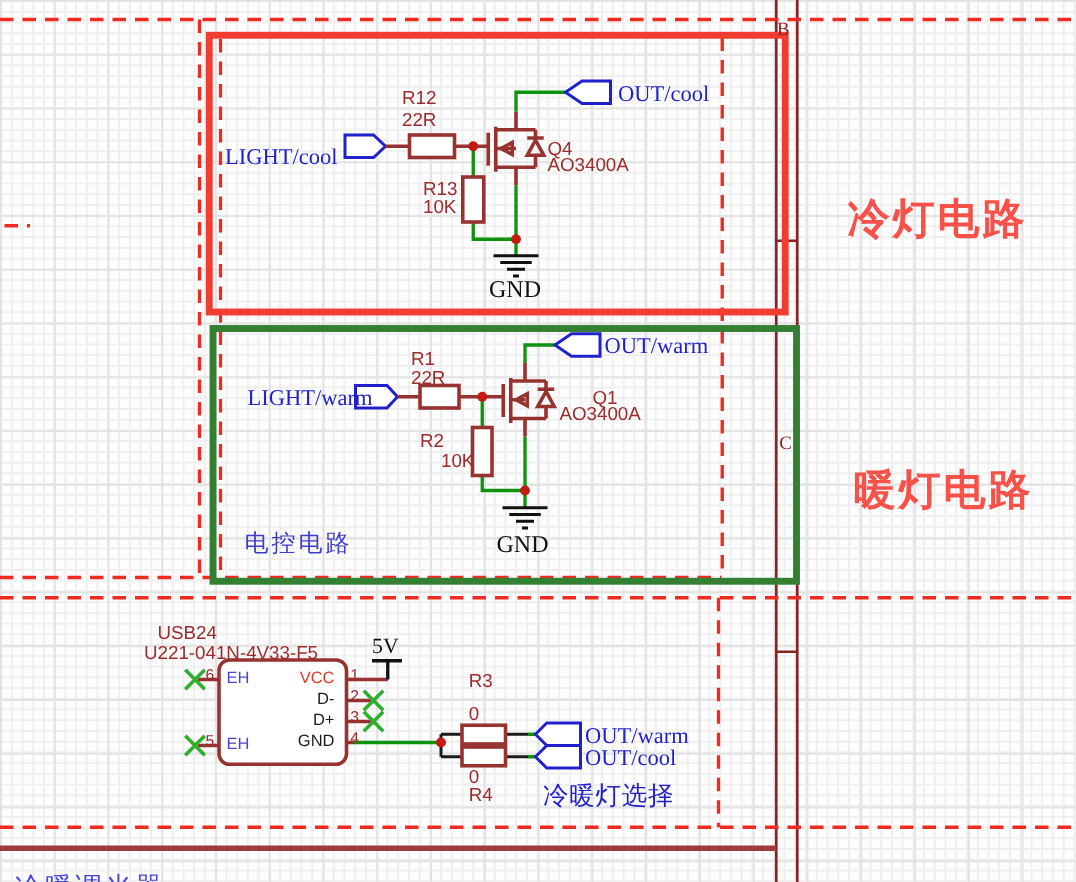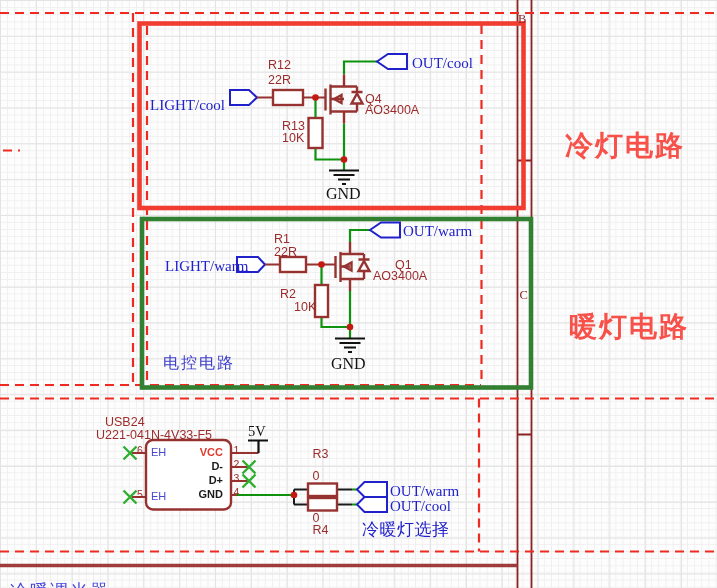--- a/index.html
+++ b/index.html
@@ -17,24 +17,24 @@
   svg.overlay{position:absolute;left:0;top:0;}
   .txt{position:absolute;line-height:1;white-space:nowrap;}
   .net{font-family:"Liberation Serif","DejaVu Serif",serif;font-size:15px;color:var(--net-blue,#2121cc);text-align:right;}
   .gndtxt{font-family:"Liberation Serif","DejaVu Serif",serif;font-size:16px;color:#111;}
   .pwrtxt{font-family:Liberation Serif, serif;font-size:14.5px;color:#111;}
   .ref{font-size:12.5px;color:var(--ref-maroon,#9c2b2b);}
   .pin-name{font-size:11px;color:#1a1a1a;}
   .pin-name.blue{color:#4848cf;}
   .pin-name.red{color:var(--vcc-red,#e03a2e);}
   .pin-num{font-size:10.5px;color:var(--ref-maroon,#9c2b2b);}
-  .ralign{text-align:right;font-weight:bold;}
+  .ralign{text-align:right;}
   .region-big{font-size:28px;font-weight:bold;letter-spacing:2px;color:var(--region-label-red,#f75149);}
   .cjk-blue{font-size:16px;letter-spacing:2px;color:#3d3dcc;}
-  .selector{font-family:Liberation Mono, monospace;font-size:17px;letter-spacing:0.5px;color:var(--net-blue,#2121cc);}
+  .selector{font-family:Liberation Serif, serif;font-size:17px;letter-spacing:0.5px;color:var(--net-blue,#2121cc);}
   .clipped{font-size:18px;letter-spacing:2px;color:#4747dd;}
   .zone{font-family:"Liberation Serif","DejaVu Serif",serif;font-size:12.5px;color:var(--sheet-maroon,#8b2222);}
   
   .dash{stroke:var(--dash-red,#ee2a21);stroke-width:2.2;fill:none;stroke-dasharray:9 6;}
   .hl-red{stroke:var(--highlight-red,#f13c31);stroke-width:4.6;fill:none;}
   .hl-green{stroke:var(--highlight-green,#338033);stroke-width:4.6;fill:none;}
   .sheet{stroke:var(--sheet-maroon,#8b2222);stroke-width:1.8;fill:none;}
   .sheet-thick{stroke:#9e3c3c;stroke-width:3.6;fill:none;}
   .wg{stroke:var(--wire-green,#0f930f);stroke-width:2.2;fill:none;}
   .wm{stroke:var(--comp-maroon,#963330);stroke-width:2.2;fill:none;}

